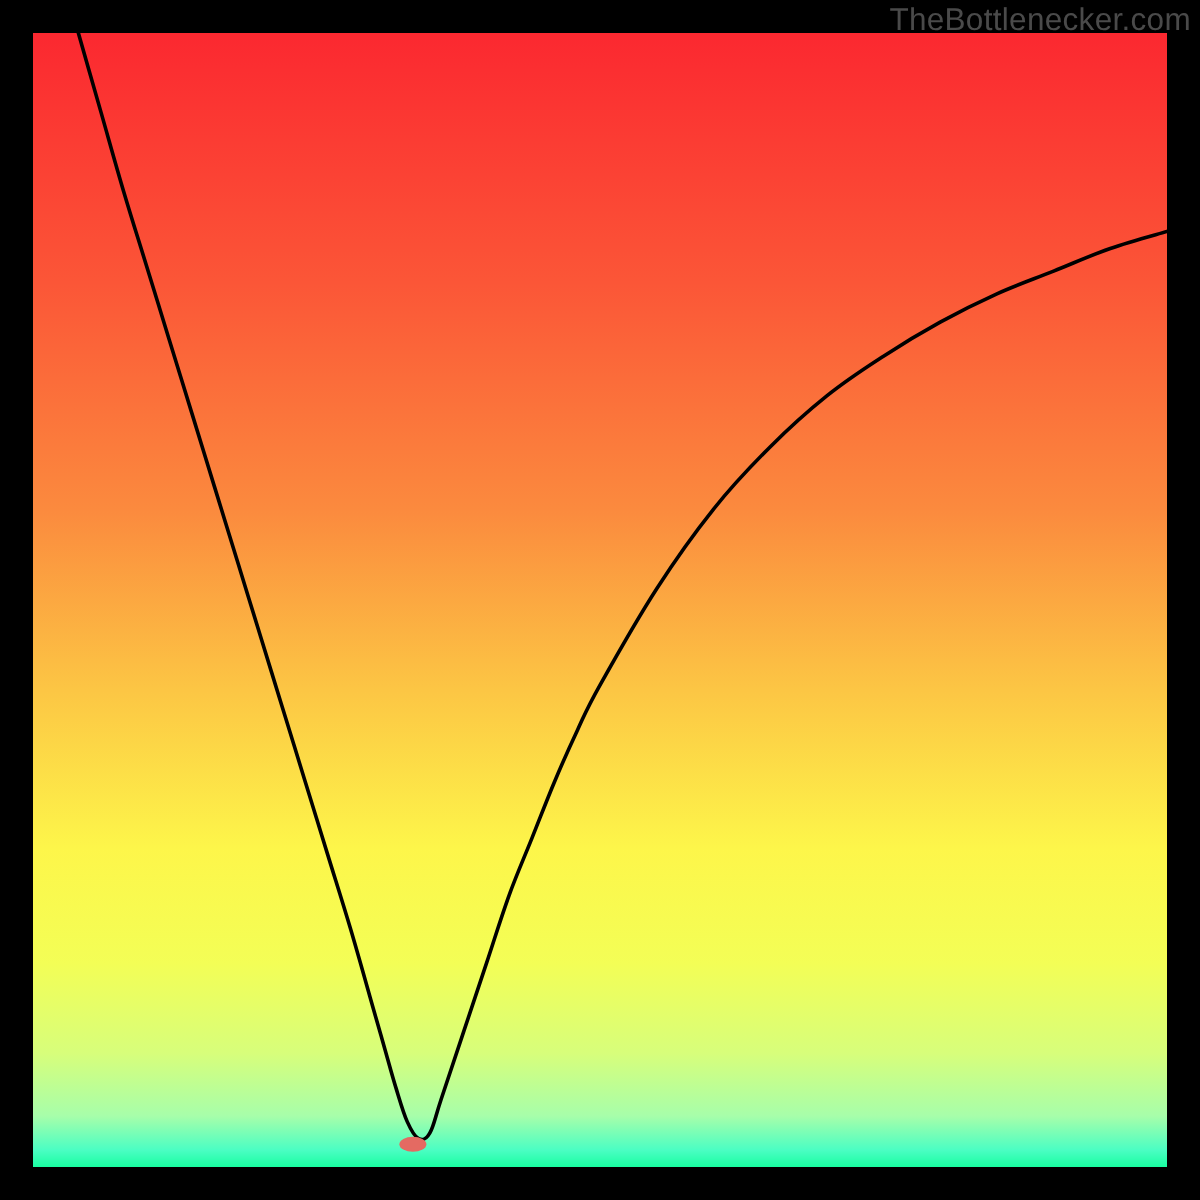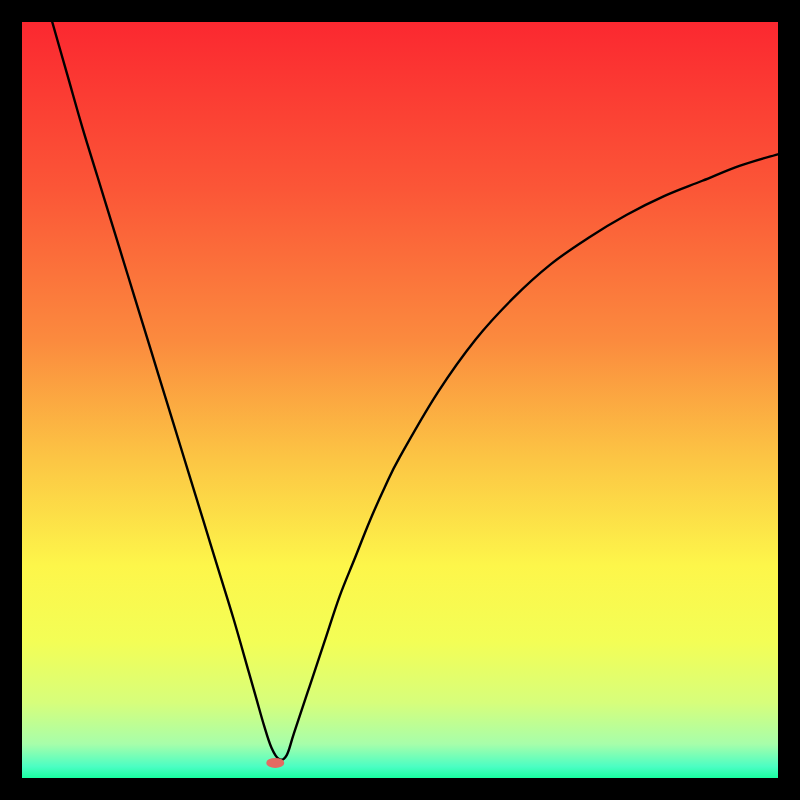--- a/index.html
+++ b/index.html
@@ -36,20 +36,21 @@
     font-size: 21px;
     font-weight: 400;
     letter-spacing: 0.2px;
     user-select: none;
   }
 </style>
 </head>
 <body>
 
 <div class="outer">
+  <div class="watermark">TheBottlenecker.com</div>
   <div class="plot">
     <svg viewBox="0 0 756 756">
       <defs>
         <linearGradient id="bg-grad" x1="0" y1="0" x2="0" y2="1">
             <stop offset="0%" stop-color="#fb2830"></stop>
             <stop offset="22%" stop-color="#fb5637"></stop>
             <stop offset="42%" stop-color="#fb8a3e"></stop>
             <stop offset="57.99999999999999%" stop-color="#fcc644"></stop>
             <stop offset="72%" stop-color="#fdf64a"></stop>
             <stop offset="82%" stop-color="#f3fe56"></stop>

